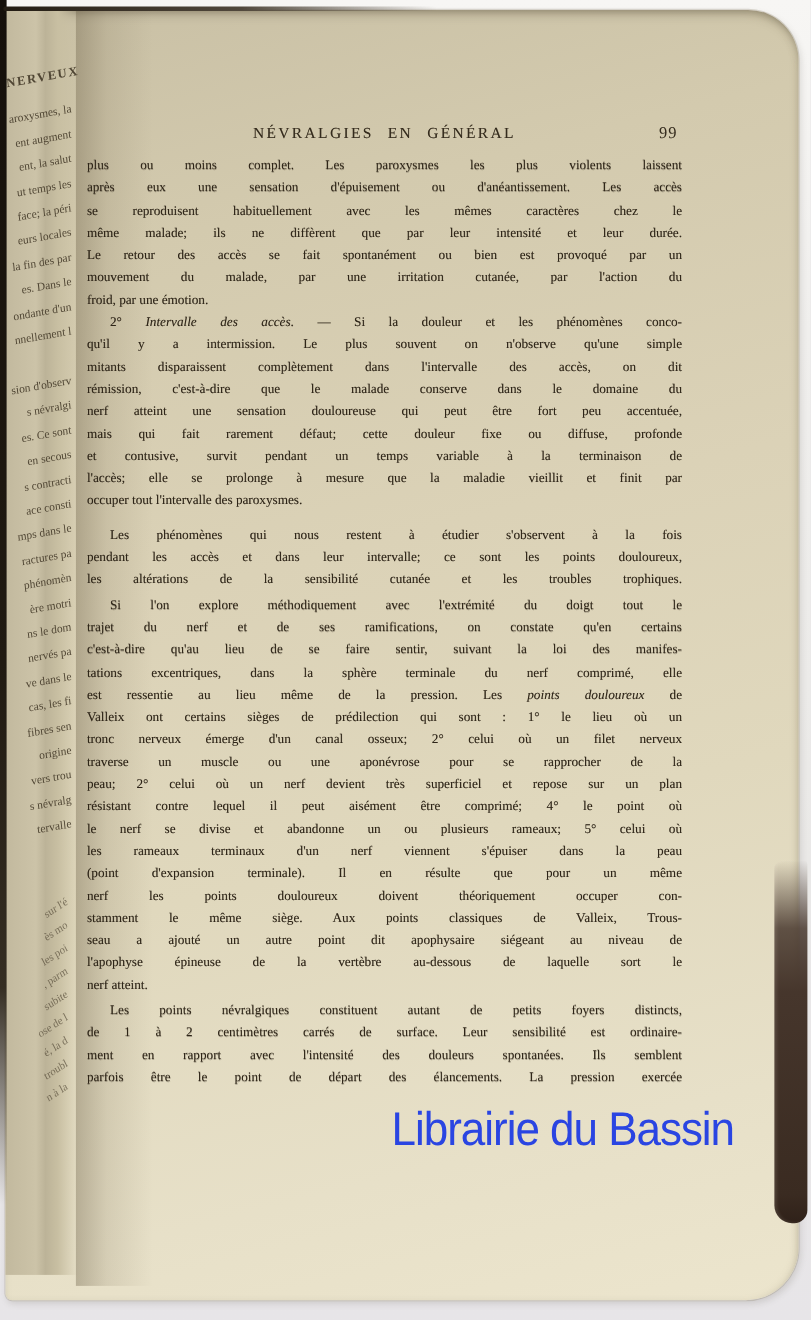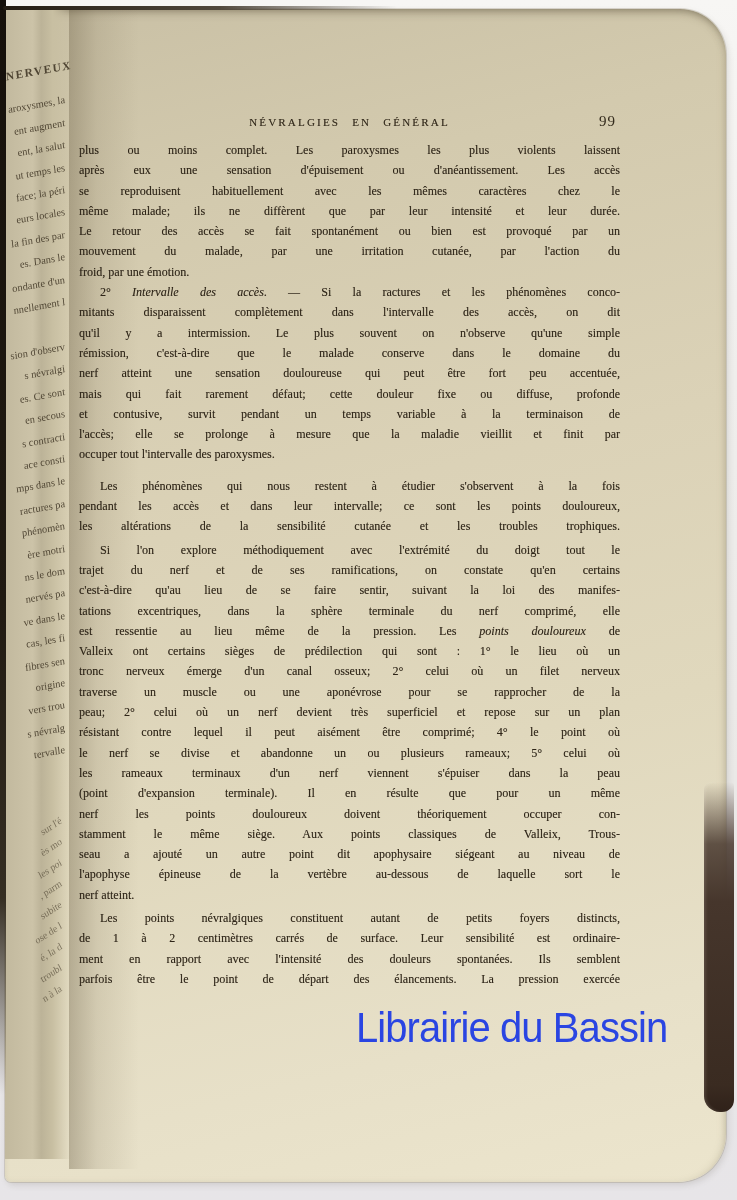--- a/index.html
+++ b/index.html
@@ -30,21 +30,21 @@
     background:linear-gradient(90deg,rgba(105,93,68,.38) 0,rgba(130,118,92,.18) 40%,rgba(0,0,0,0) 100%);}
   .frag-col{position:absolute;width:60px;text-align:right;color:#463c2b;filter:blur(.35px);}
   #frag-col-a{left:0;top:46px;opacity:.92;}
   #frag-col-b{left:-4px;top:800px;opacity:.62;filter:blur(.6px);}
   .frag{font-size:10.5px;line-height:22.4px;transform:rotate(-10deg) skewX(-4deg);transform-origin:100% 50%;white-space:nowrap;}
   #frag-col-b .frag{font-size:10px;line-height:21px;transform:rotate(-33deg) skewX(-6deg);}
   .frag-head{font-size:11.5px;font-weight:700;letter-spacing:1.5px;margin-bottom:12px;}
 
   
   #page-header{position:absolute;left:74px;top:103px;width:541px;text-align:center;}
-  #header-title{font-size:11px;letter-spacing:2.2px;word-spacing:7px;color:#342b1d;
+  #header-title{font-size:14px;letter-spacing:2.2px;word-spacing:7px;color:#342b1d;
     text-shadow:.2px .3px 0 rgba(50,40,25,.4);}
   #page-number{position:absolute;right:4px;top:1px;font-size:15px;letter-spacing:1px;color:#342b1d;}
 
   
   #text-body{position:absolute;left:74px;top:131px;width:541px;color:#2e2518;
     font-size:12px;text-shadow:.2px .3px 0 rgba(47,38,25,.35);}
   .para{margin:0;}
   .line{line-height:20.3px;text-align:justify;text-align-last:justify;white-space:normal;}
   .line.last{text-align-last:left;}
   .line.first{text-indent:21px;}
@@ -122,23 +122,23 @@
         <div class="para" style="margin-top: 0px;">
           <div class="line"><span>plus ou moins complet. Les paroxysmes les plus violents laissent</span></div>
           <div class="line"><span>après eux une sensation d'épuisement ou d'anéantissement. Les accès</span></div>
           <div class="line"><span>se reproduisent habituellement avec les mêmes caractères chez le</span></div>
           <div class="line"><span>même malade; ils ne diffèrent que par leur intensité et leur durée.</span></div>
           <div class="line"><span>Le retour des accès se fait spontanément ou bien est provoqué par un</span></div>
           <div class="line"><span>mouvement du malade, par une irritation cutanée, par l'action du</span></div>
           <div class="line last"><span>froid, par une émotion.</span></div>
         </div>
         <div class="para" style="margin-top: 0px;">
-          <div class="line first"><span>2° </span><i>Intervalle des accès</i><span>. — Si la ractures et les phénomènes conco-</span></div>
+          <div class="line first"><span>2° </span><i>Intervalle des accès</i><span>. — Si la douleur et les phénomènes conco-</span></div>
+          <div class="line"><span>qu'il y a intermission. Le plus souvent on n'observe qu'une simple</span></div>
           <div class="line"><span>mitants disparaissent complètement dans l'intervalle des accès, on dit</span></div>
-          <div class="line"><span>qu'il y a intermission. Le plus souvent on n'observe qu'une simple</span></div>
           <div class="line"><span>rémission, c'est-à-dire que le malade conserve dans le domaine du</span></div>
           <div class="line"><span>nerf atteint une sensation douloureuse qui peut être fort peu accentuée,</span></div>
           <div class="line"><span>mais qui fait rarement défaut; cette douleur fixe ou diffuse, profonde</span></div>
           <div class="line"><span>et contusive, survit pendant un temps variable à la terminaison de</span></div>
           <div class="line"><span>l'accès; elle se prolonge à mesure que la maladie vieillit et finit par</span></div>
           <div class="line last"><span>occuper tout l'intervalle des paroxysmes.</span></div>
         </div>
         <div class="para" style="margin-top: 11px;">
           <div class="line first"><span>Les phénomènes qui nous restent à étudier s'observent à la fois</span></div>
           <div class="line"><span>pendant les accès et dans leur intervalle; ce sont les points douloureux,</span></div>

